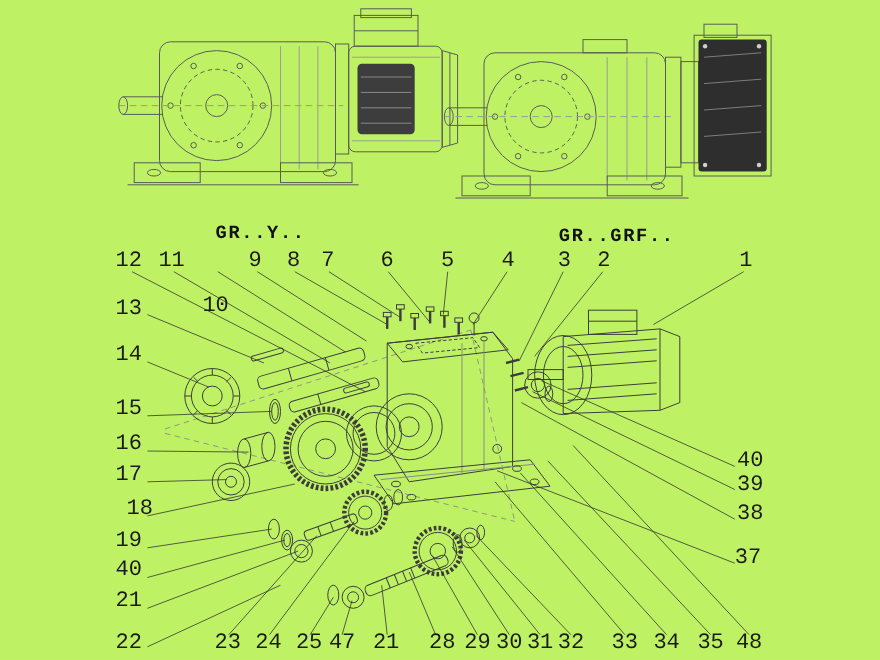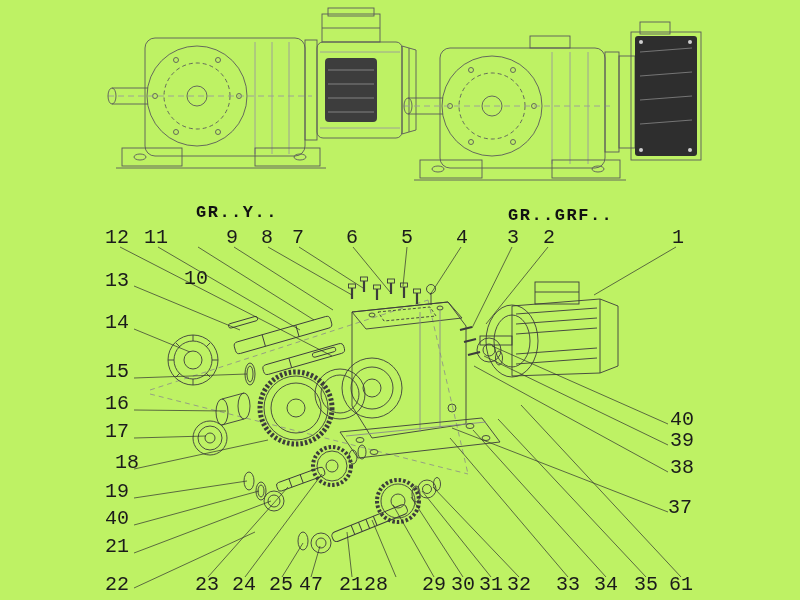--- a/index.html
+++ b/index.html
@@ -337,28 +337,28 @@
   <span class="callout" style="left:117px;top:492px;">19</span>
   <span class="callout" style="left:117px;top:519px;">40</span>
   <span class="callout" style="left:117px;top:547px;">21</span>
   <span class="callout" style="left:117px;top:585px;">22</span>
 
   <span class="callout" style="left:207px;top:585px;">23</span>
   <span class="callout" style="left:244px;top:585px;">24</span>
   <span class="callout" style="left:281px;top:585px;">25</span>
   <span class="callout" style="left:311px;top:585px;">47</span>
   <span class="callout" style="left:351px;top:585px;">21</span>
-  <span class="callout" style="left:376px;top:585px;">28</span>
+  <span class="callout" style="left:402px;top:585px;">28</span>
   <span class="callout" style="left:434px;top:585px;">29</span>
   <span class="callout" style="left:463px;top:585px;">30</span>
   <span class="callout" style="left:491px;top:585px;">31</span>
   <span class="callout" style="left:519px;top:585px;">32</span>
   <span class="callout" style="left:568px;top:585px;">33</span>
   <span class="callout" style="left:606px;top:585px;">34</span>
   <span class="callout" style="left:646px;top:585px;">35</span>
-  <span class="callout" style="left:681px;top:585px;">61</span>
+  <span class="callout" style="left:681px;top:585px;">48</span>
 
   <span class="callout" style="left:682px;top:420px;">40</span>
   <span class="callout" style="left:682px;top:441px;">39</span>
   <span class="callout" style="left:682px;top:468px;">38</span>
   <span class="callout" style="left:680px;top:508px;">37</span>
 
 </div>
 
 </body></html>

